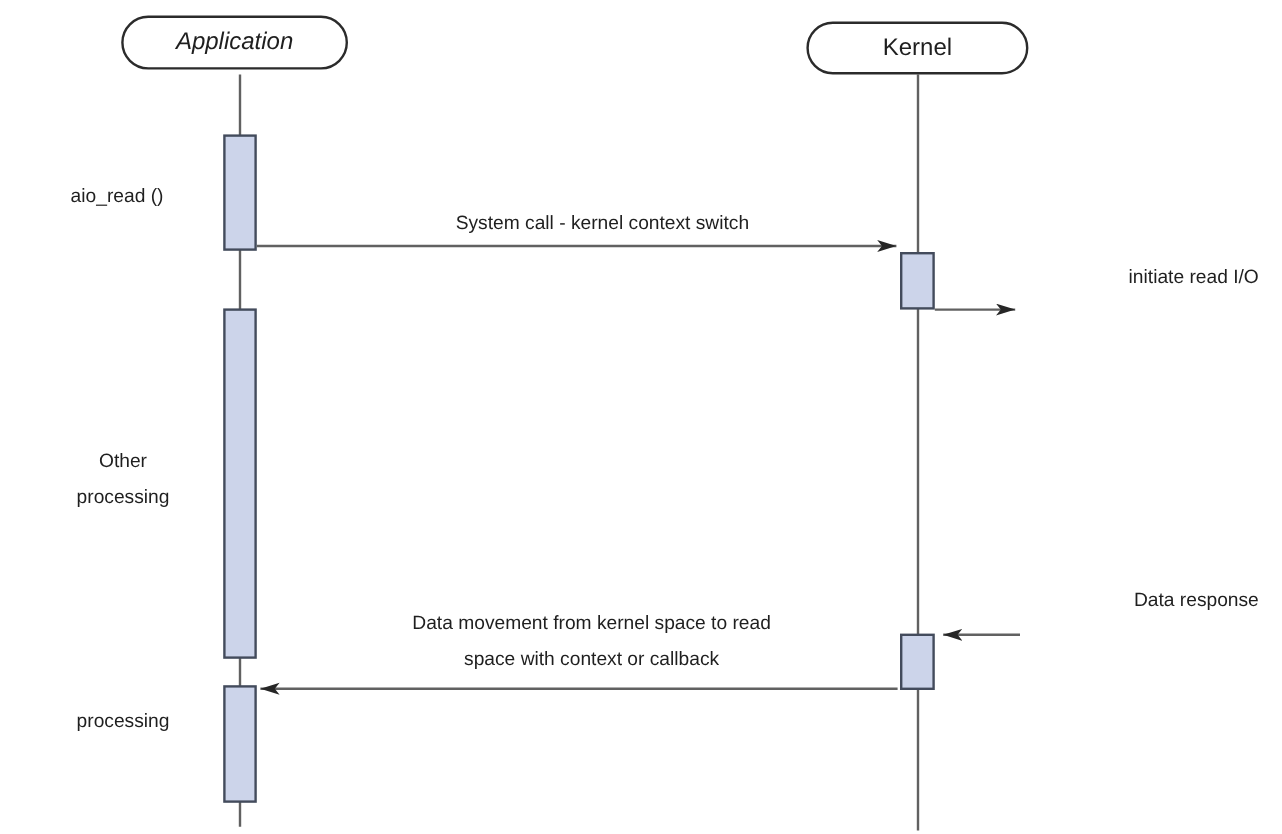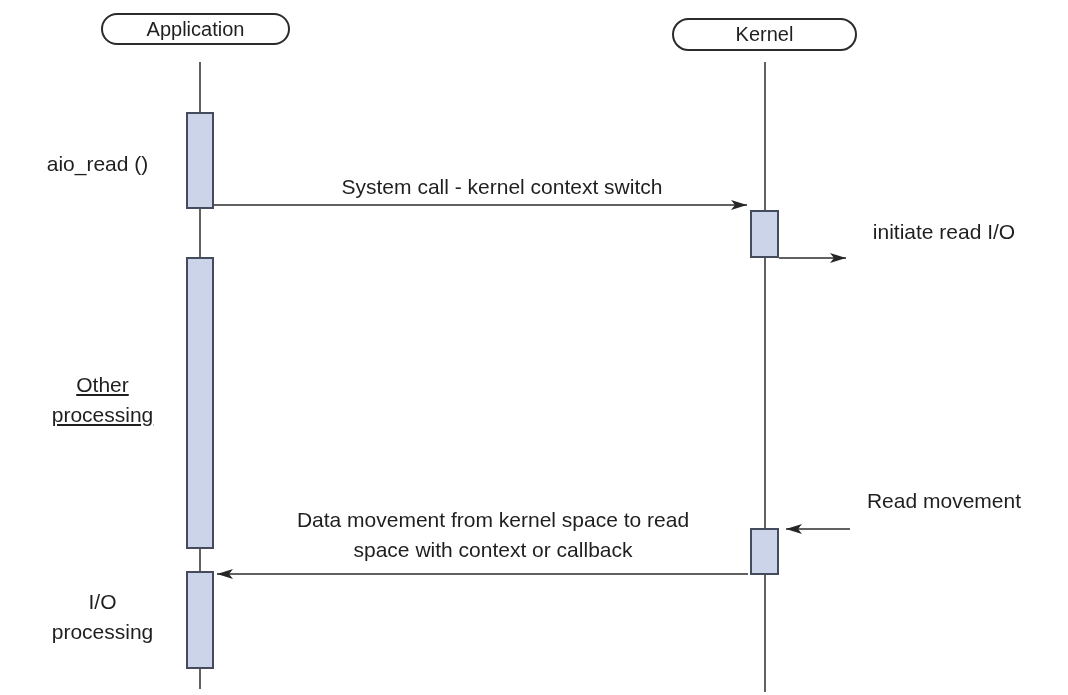--- a/index.html
+++ b/index.html
@@ -29,39 +29,40 @@
     align-items: center;
     justify-content: center;
     font-size: 20px;
     color: #1f1f1f;
     white-space: nowrap;
   }
   .head-application {
     left: 101px;
     top: 13px;
     width: 189px;
-    height: 32px;
+    height: 45px;
     border-radius: 25px;
+    font-style: italic;
   }
   .head-kernel {
     left: 672px;
     top: 18px;
     width: 185px;
-    height: 33px;
+    height: 44px;
     border-radius: 22px;
   }
   .label {
     position: absolute;
-    font-size: 21px;
+    font-size: 16px;
     line-height: 30px;
     color: #1f1f1f;
     white-space: nowrap;
   }
   .label.center { text-align: center; }
-  .label.left   { text-align: center; }
+  .label.left   { text-align: right; }
   .lifeline-stroke { stroke: #616161; stroke-width: 2; }
   .activation {
     fill: #ccd4ea;
     stroke: #434b5c;
     stroke-width: 2;
   }
   .msg-line { stroke: #616161; stroke-width: 2; }
 </style>
 </head>
 <body>
@@ -93,34 +94,33 @@
 
   <div class="lifeline-head head-application">
     <span>Application</span>
   </div>
   <div class="lifeline-head head-kernel">
     <span>Kernel</span>
   </div>
 
   <div class="label center" style="left:25px; top:149px; width:145px;">aio_read ()</div>
 
-  <div class="label center" style="left:35px; top:370px; width:135px;text-decoration:underline;">
+  <div class="label center" style="left:35px; top:370px; width:135px;">
     <div>Other</div>
     <div>processing</div>
   </div>
 
   <div class="label center" style="left:35px; top:587px; width:135px;">
-    <div>I/O</div>
     <div>processing</div>
   </div>
 
   <div class="label center" style="left:252px; top:172px; width:500px;">System call - kernel context switch</div>
 
   <div class="label left" style="left:839px; top:217px; width:210px;">initiate read I/O</div>
 
-  <div class="label left" style="left:839px; top:486px; width:210px;">Read movement</div>
+  <div class="label left" style="left:839px; top:486px; width:210px;">Data response</div>
 
   <div class="label center" style="left:253px; top:505px; width:480px;">
     <div>Data movement from kernel space to read</div>
     <div>space with context or callback</div>
   </div>
 
 </div>
 
 </body></html>

